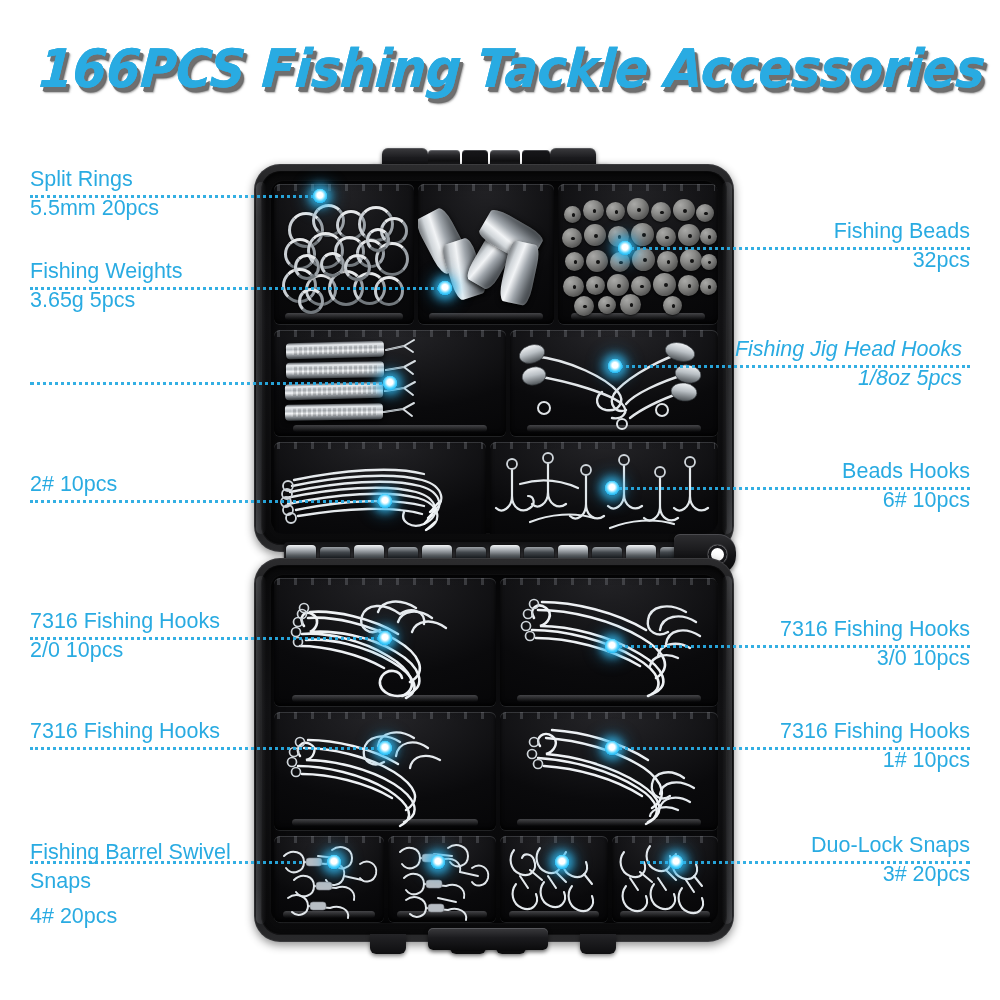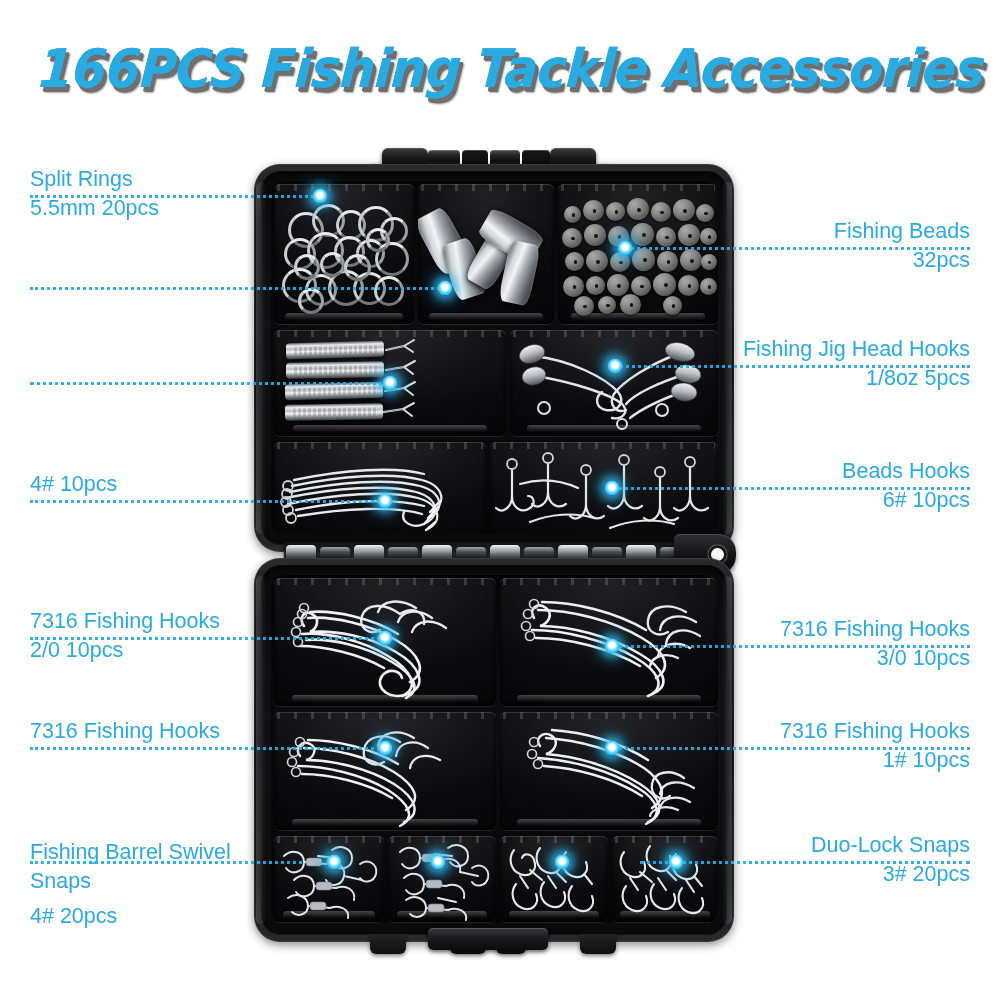--- a/index.html
+++ b/index.html
@@ -838,24 +838,28 @@
   <div class="dot" style="left:676px; top:862px;"></div>
 
   <div class="dot" style="left:438px; top:862px;"></div>
   <div class="dot" style="left:562px; top:862px;"></div>
 
   <div class="label left" style="left:30px; top:165px;">
     <span class="l-name">Split Rings</span>
     <span class="l-spec">5.5mm 20pcs</span>
   </div>
 
+  <div class="label left" style="left:30px; top:257px;">
+    <span class="l-name">Fishing Weights</span>
+    <span class="l-spec">3.65g 5pcs</span>
+  </div>
 
 
   <div class="label left" style="left:30px; top:470px;">
-    <span class="l-spec">4# 10pcs</span>
+    <span class="l-spec">2# 10pcs</span>
   </div>
 
   <div class="label left" style="left:30px; top:607px;">
     <span class="l-name">7316 Fishing Hooks</span>
     <span class="l-spec">2/0 10pcs</span>
   </div>
 
   <div class="label left" style="left:30px; top:717px;">
     <span class="l-name">7316 Fishing Hooks</span>
   </div>
@@ -863,21 +867,21 @@
   <div class="label left" style="left:30px; top:838px; white-space:normal; width:230px;">
     <span class="l-name">Fishing Barrel Swivel Snaps</span>
     <span class="l-spec" style="margin-top:6px;">4#  20pcs</span>
   </div>
 
   <div class="label right" style="right:30px; top:217px;">
     <span class="l-name">Fishing Beads</span>
     <span class="l-spec">32pcs</span>
   </div>
 
-  <div class="label right" style="right:30px; top:335px;">
+  <div class="label right" style="right:38px; top:335px;font-style:italic;">
     <span class="l-name">Fishing Jig Head Hooks</span>
     <span class="l-spec">1/8oz  5pcs</span>
   </div>
 
   <div class="label right" style="right:30px; top:457px;">
     <span class="l-name">Beads Hooks</span>
     <span class="l-spec">6#  10pcs</span>
   </div>
 
   <div class="label right" style="right:30px; top:615px;">

